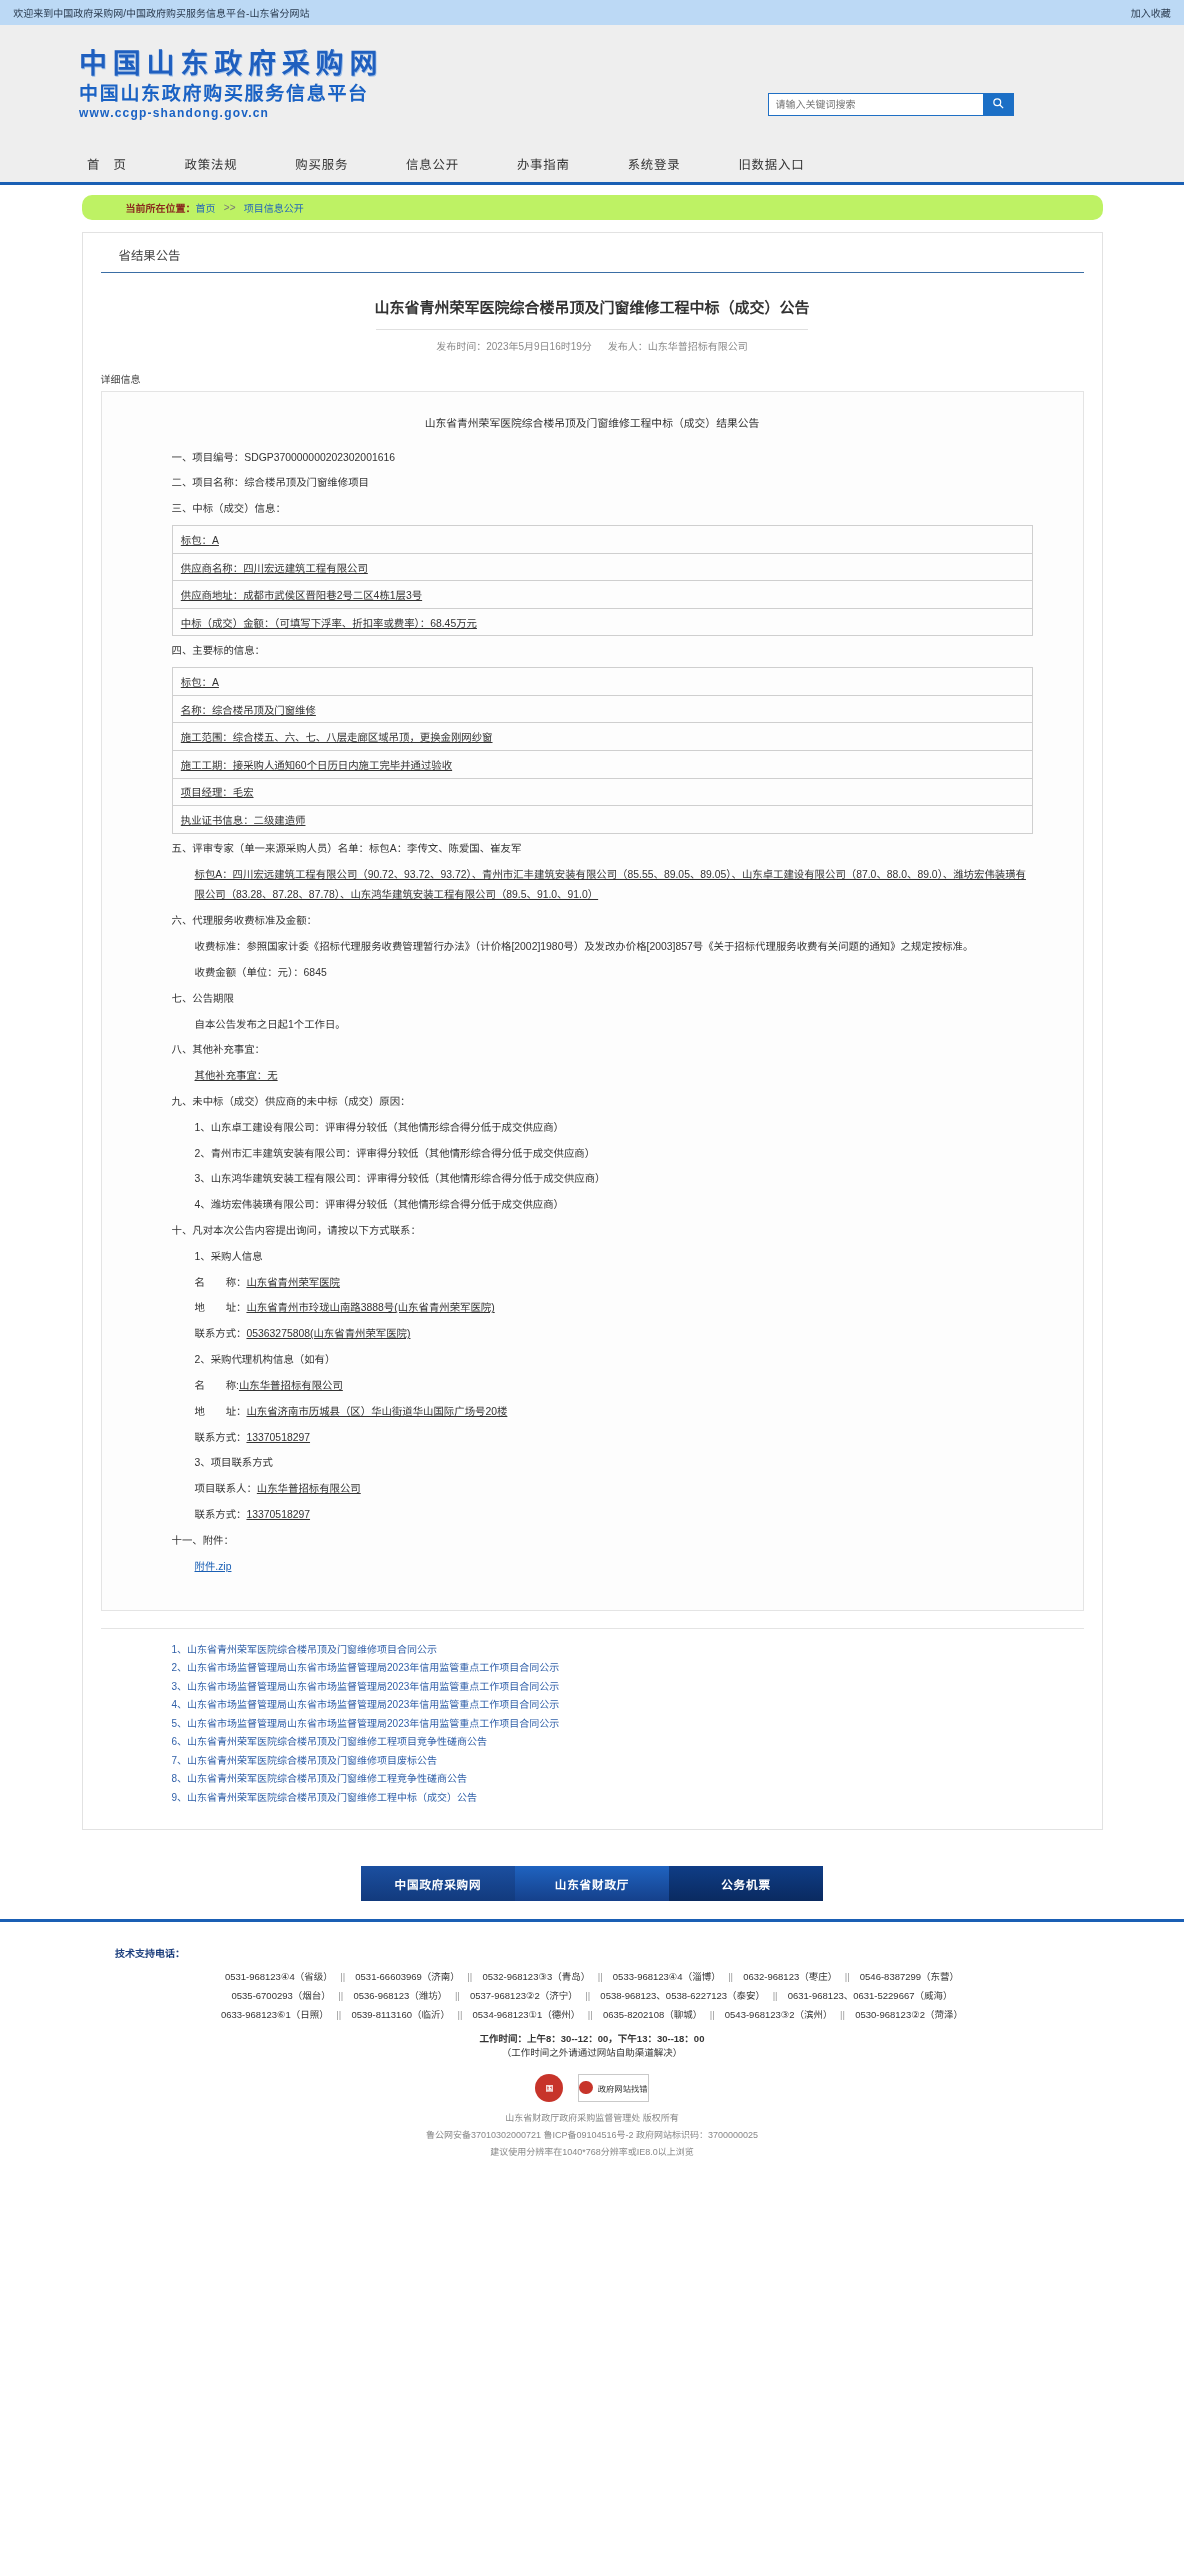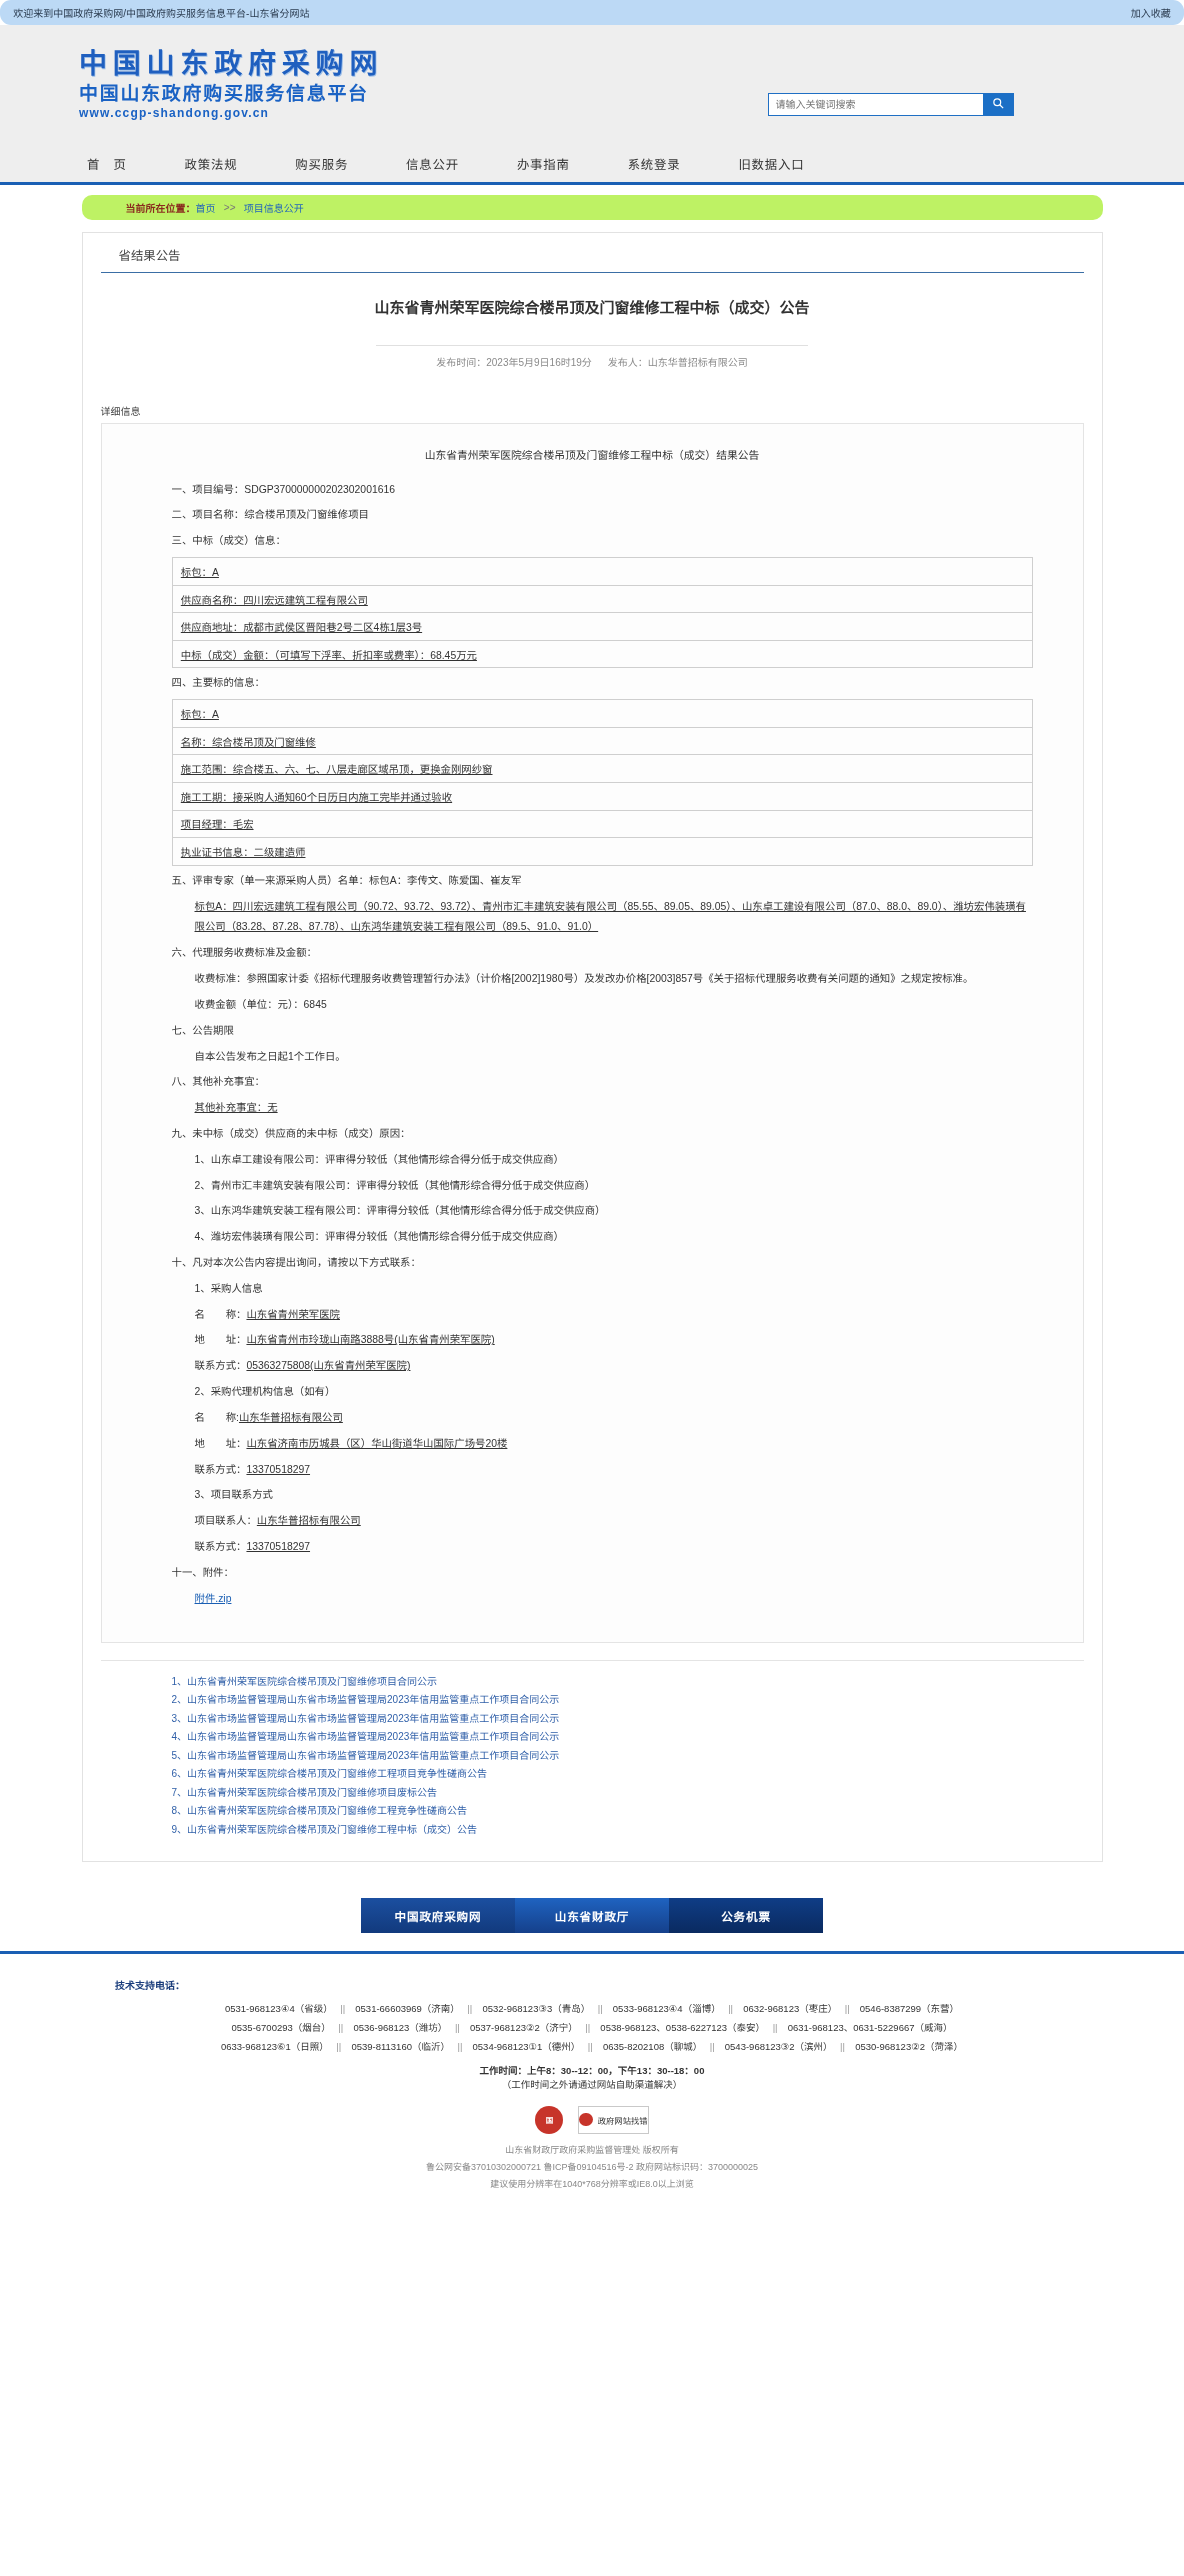--- a/index.html
+++ b/index.html
@@ -8,21 +8,21 @@
     width:1184px;
     background:#ffffff;
     font-family:"Liberation Sans","DejaVu Sans",sans-serif;
     font-size:10.8px;
     color:#333;
   }
   
   .topbar {
     height:25px; background:#bcd9f5; color:#2b3c50;
     display:flex; align-items:center; justify-content:space-between;
-    padding:0 13.3px; font-size:10px;border-radius:11px;
+    padding:0 13.3px; font-size:10px;
   }
   .topbar a { color:#2b3c50; text-decoration:none; }
   
   .header {
     background:#eeeeee; height:120px; position:relative;
     display:flex; align-items:center;
   }
   .logo-wrap { margin-left:79px; }
   .logo-line1 {
     font-family:Liberation Mono, monospace;
@@ -80,21 +80,21 @@
   .card-head {
     font-size:12.4px; color:#444; padding:13.3px 0 8.3px 18px;
     border-bottom:1.7px solid #3a6ea5; margin:0 18px;
   }
   .art-title {
     text-align:center; font-size:15px; font-weight:bold; color:#333;
     padding:23px 50px 11.6px;
   }
   .art-meta {
     text-align:center; font-size:10px; color:#8a8a8a;
-    border-top:0.8px solid #e0e0e0; width:432px; margin:16px auto;
+    border-top:0.8px solid #e0e0e0; width:432px; margin:0 auto;
     padding-top:8.3px;
   }
   .art-meta span { margin:0 6.6px; }
   .sect-label {
     font-size:10px; color:#444; padding:18px 0 5px 18px; font-weight:normal;
   }
   .body-box {
     border:0.8px solid #e4e4e4; background:#fdfdfd;
     margin:0 18px; padding:21.6px 50px 28px;
   }

